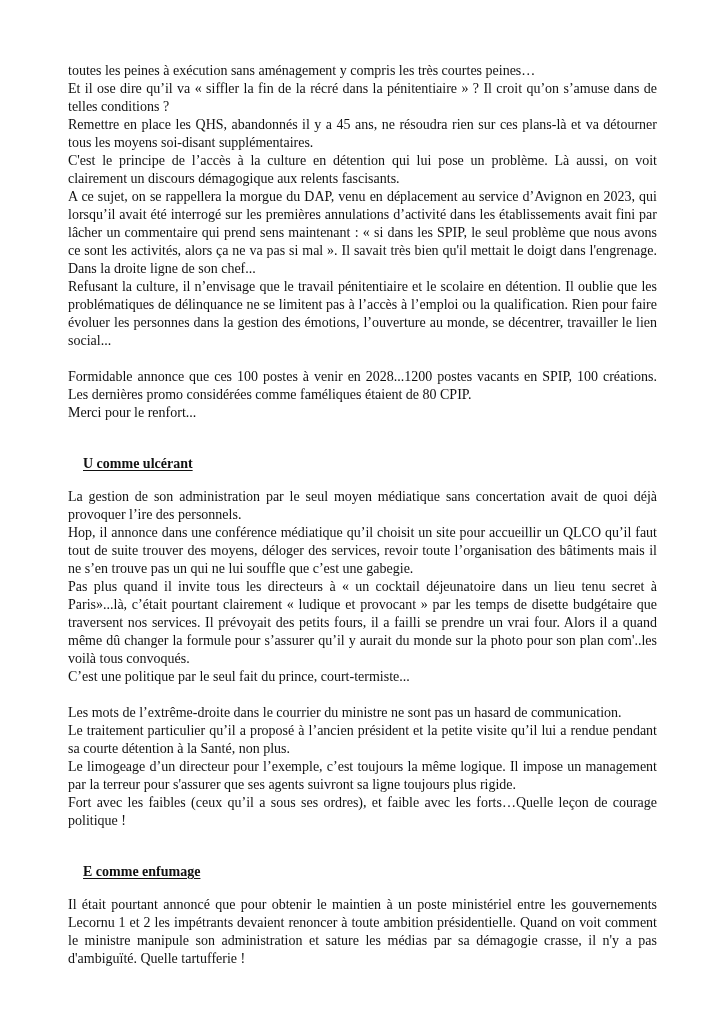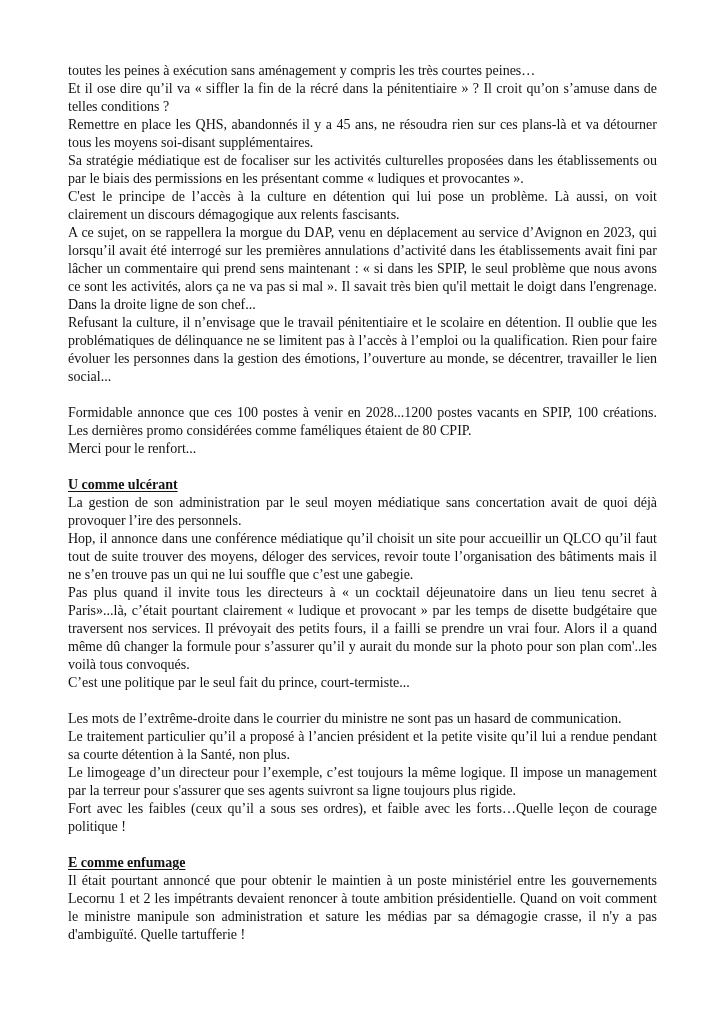--- a/index.html
+++ b/index.html
@@ -11,35 +11,34 @@
     width: 589px;
     font-family: "Liberation Serif", serif;
     font-size: 14px;
     line-height: 18px;
     color: #111111;
   }
   .para { margin: 0; text-align: justify; }
   .para.left { text-align: left; }
   .spacer { height: 18px; }
   .heading {
-    margin: 0;
+    margin: 15px;
     font-weight: bold;
     text-decoration: underline;
     text-underline-offset: 2px;
   }
 </style>
 </head>
 <body>
 
 <div class="page">
 
   <p class="para left">toutes les peines à exécution sans aménagement y compris les très courtes peines…</p>
   <p class="para">Et il ose dire qu’il va « siffler la fin de la récré dans la pénitentiaire » ? Il croit qu’on s’amuse dans de telles conditions ?</p>
   <p class="para">Remettre en place les QHS, abandonnés il y a 45 ans, ne résoudra rien sur ces plans-là et va détourner tous les moyens soi-disant supplémentaires.</p>
-  <p class="para">Sa stratégie médiatique est de  focaliser sur les activités culturelles proposées dans les établissements ou par le biais des permissions en les présentant comme « ludiques et provocantes ».</p>
   <p class="para">C'est le principe de l’accès à la culture en détention qui lui pose un problème. Là aussi, on voit clairement un discours démagogique aux relents fascisants.</p>
   <p class="para">A ce sujet, on se rappellera la morgue du DAP, venu en déplacement au service d’Avignon en 2023, qui lorsqu’il avait été interrogé sur les premières annulations d’activité dans les établissements avait fini par lâcher un commentaire qui prend sens maintenant : « si dans les SPIP, le seul problème que nous avons ce sont les activités, alors ça ne va pas si mal ». Il savait très bien qu'il mettait le doigt dans l'engrenage. Dans la droite ligne de son chef...</p>
   <p class="para">Refusant la culture, il n’envisage que le travail pénitentiaire et le scolaire en détention. Il oublie que les problématiques de délinquance ne se limitent pas à l’accès à l’emploi ou la qualification. Rien pour faire évoluer les personnes dans la gestion des émotions, l’ouverture au monde, se décentrer, travailler le lien social...</p>
 
   <div class="spacer"></div>
 
   <p class="para">Formidable annonce que ces 100 postes à venir en 2028...1200 postes vacants en SPIP, 100 créations. Les dernières promo considérées comme faméliques étaient de 80 CPIP.</p>
   <p class="para left">Merci pour le renfort...</p>
 
   <div class="spacer"></div>

